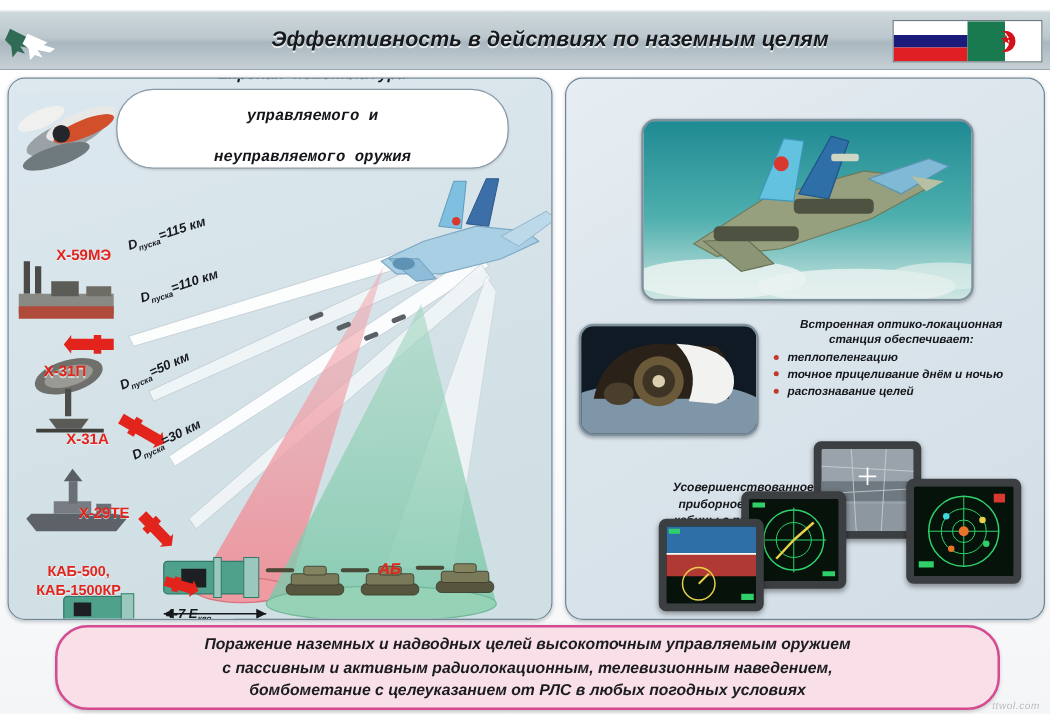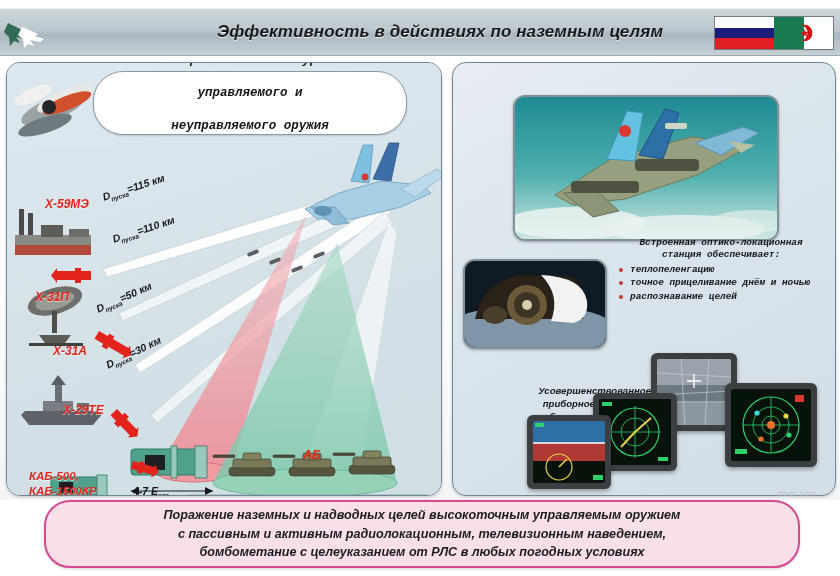--- a/index.html
+++ b/index.html
@@ -1,21 +1,21 @@
 <!DOCTYPE html>
 <html><head>
 <meta charset="utf-8">
 <style>
   html,body{margin:0;padding:0;}
   body{
     width:840px;height:576px;overflow:hidden;position:relative;
     background:#ffffff;
     font-family:"Liberation Sans","DejaVu Sans",sans-serif;
   }
-  .stage{position:absolute;left:0;top:0;width:840px;height:500px;
+  .stage{position:absolute;left:0;top:0;width:840px;height:571px;
     background:linear-gradient(180deg,#ffffff 0%,#fdfdfe 60%,#f4f5f7 100%);}
 
   
   .header{position:absolute;left:0;top:8px;width:840px;height:46px;
     background:linear-gradient(180deg,#ced8dc 0%,#bcc8ce 45%,#a9b7bf 55%,#c6d0d5 100%);
     border-top:1px solid #e9eef0;border-bottom:1px solid #9aa8b0;}
   .header-title{position:absolute;left:180px;top:0;width:520px;height:46px;
     display:flex;align-items:center;justify-content:center;
     font-size:17px;font-weight:bold;font-style:italic;color:#17191c;
     letter-spacing:.1px;white-space:nowrap;text-shadow:0 1px 0 #e8eef0;}
@@ -57,41 +57,41 @@
 
   
   .fan{position:absolute;left:0;top:0;width:434px;height:432px;}
 
   
   .rng{position:absolute;font-size:10.5px;font-weight:bold;font-style:italic;
     color:#16181c;white-space:nowrap;transform-origin:left center;}
   .rng sub{font-size:6.5px;font-weight:bold;}
 
   
-  .wlab{position:absolute;font-size:12px;font-weight:bold;font-style:italic;
-    color:#e2241c;white-space:nowrap;text-shadow:0 1px 0 rgba(255,255,255,.6);}
+  .wlab{position:absolute;font-size:12px;font-weight:bold;
+    color:#e2241c;white-space:nowrap;text-shadow:0 1px 0 rgba(255,255,255,.6);text-align:center;}
   .wlab.small{font-size:11.5px;}
 
   .ab-lab{position:absolute;left:296px;top:385px;font-size:12.5px;font-weight:bold;
     font-style:italic;color:#e2241c;}
   .cep-lab{position:absolute;left:126px;top:422px;font-size:10.5px;font-weight:bold;
     font-style:italic;color:#16181c;white-space:nowrap;z-index:6;}
   .cep-lab sub{font-size:6.5px;}
 
   
   .r-title{position:absolute;left:0;top:10px;width:382px;text-align:center;
     font-size:13px;font-weight:bold;font-style:italic;color:#14161a;}
   .photo{position:absolute;border:2px solid #7e919d;border-radius:12px;overflow:hidden;
     box-shadow:0 1px 3px rgba(0,0,0,.3);}
   .photo-jet{left:60px;top:32px;width:262px;height:142px;
     background:linear-gradient(180deg,#2a8f93 0%,#3ba7a6 40%,#79c3c0 70%,#cfe3e1 100%);}
   .photo-ols{left:10px;top:196px;width:140px;height:86px;
     background:linear-gradient(160deg,#16202c 0%,#2d3d4c 45%,#6f8496 100%);}
 
-  .ols-text{position:absolute;left:160px;top:174px;width:216px;font-family:Liberation Mono, monospace;}
+  .ols-text{position:absolute;left:160px;top:190px;width:216px;}
   .ols-head{font-size:9.4px;font-weight:bold;font-style:italic;color:#14161a;
     text-align:center;line-height:1.26;margin-bottom:3px;}
   .ols-li{display:flex;align-items:flex-start;margin:0 0 2px 0;}
   .ols-dot{width:4px;height:4px;border-radius:50%;background:#c0392b;
     margin:4px 7px 0 6px;flex:0 0 auto;}
   .ols-li span{font-size:9.4px;font-weight:bold;font-style:italic;color:#14161a;line-height:1.24;}
 
   .mfi-text{position:absolute;left:6px;top:322px;width:192px;text-align:right;
     font-size:9.6px;font-weight:bold;font-style:italic;color:#14161a;line-height:1.34;}
 
@@ -100,21 +100,21 @@
     box-shadow:0 2px 4px rgba(0,0,0,.35);}
   .mfd-scr{width:100%;height:100%;border-radius:2px;overflow:hidden;position:relative;}
 
   
   .caption{position:absolute;left:44px;top:500px;width:752px;height:64px;
     background:#f9dfe8;border:2px solid #d44b92;border-radius:26px;
     display:flex;flex-direction:column;align-items:center;justify-content:center;
     box-shadow:0 1px 3px rgba(0,0,0,.18);}
   .caption div{font-size:12.6px;font-weight:bold;font-style:italic;color:#1a1c20;
     line-height:1.5;white-space:nowrap;}
-  .watermark{position:absolute;right:24px;bottom:2px;font-size:8px;color:#b9bcc2;
+  .watermark{position:absolute;right:8px;bottom:2px;font-size:8px;color:#b9bcc2;
     font-style:italic;letter-spacing:.5px;padding-left:27px;}
 </style>
 </head>
 <body>
 
 <div class="stage">
 
   <div class="header">
 
     <svg class="header-planes" viewBox="0 0 70 30">
@@ -314,21 +314,21 @@
     </div>
     <div class="rng" style="left:100px;top:296px;transform:rotate(-26deg);">
       <span>D</span><sub>пуска</sub><span>=30 км</span>
     </div>
 
     <div class="wlab" style="left:38px;top:134px;">Х-59МЭ</div>
     <div class="wlab" style="left:28px;top:203px;margin-top:24px;">Х-31П</div>
     <div class="wlab" style="left:46px;top:281px;">Х-31А</div>
     <div class="wlab" style="left:56px;top:340px;">Х-29ТЕ</div>
 
-    <div class="wlab small" style="left:22px;top:388px;line-height:1.3;margin-top:18px;">
+    <div class="wlab small" style="left:22px;top:388px;line-height:1.3;">
       <span>КАБ-500,</span><br><span>КАБ-1500КР</span>
     </div>
 
     <div class="cep-lab">
       <span>4-7 Е</span><sub>кво</sub>
     </div>
 
     <div class="ab-lab">АБ</div>
 
   </div>

